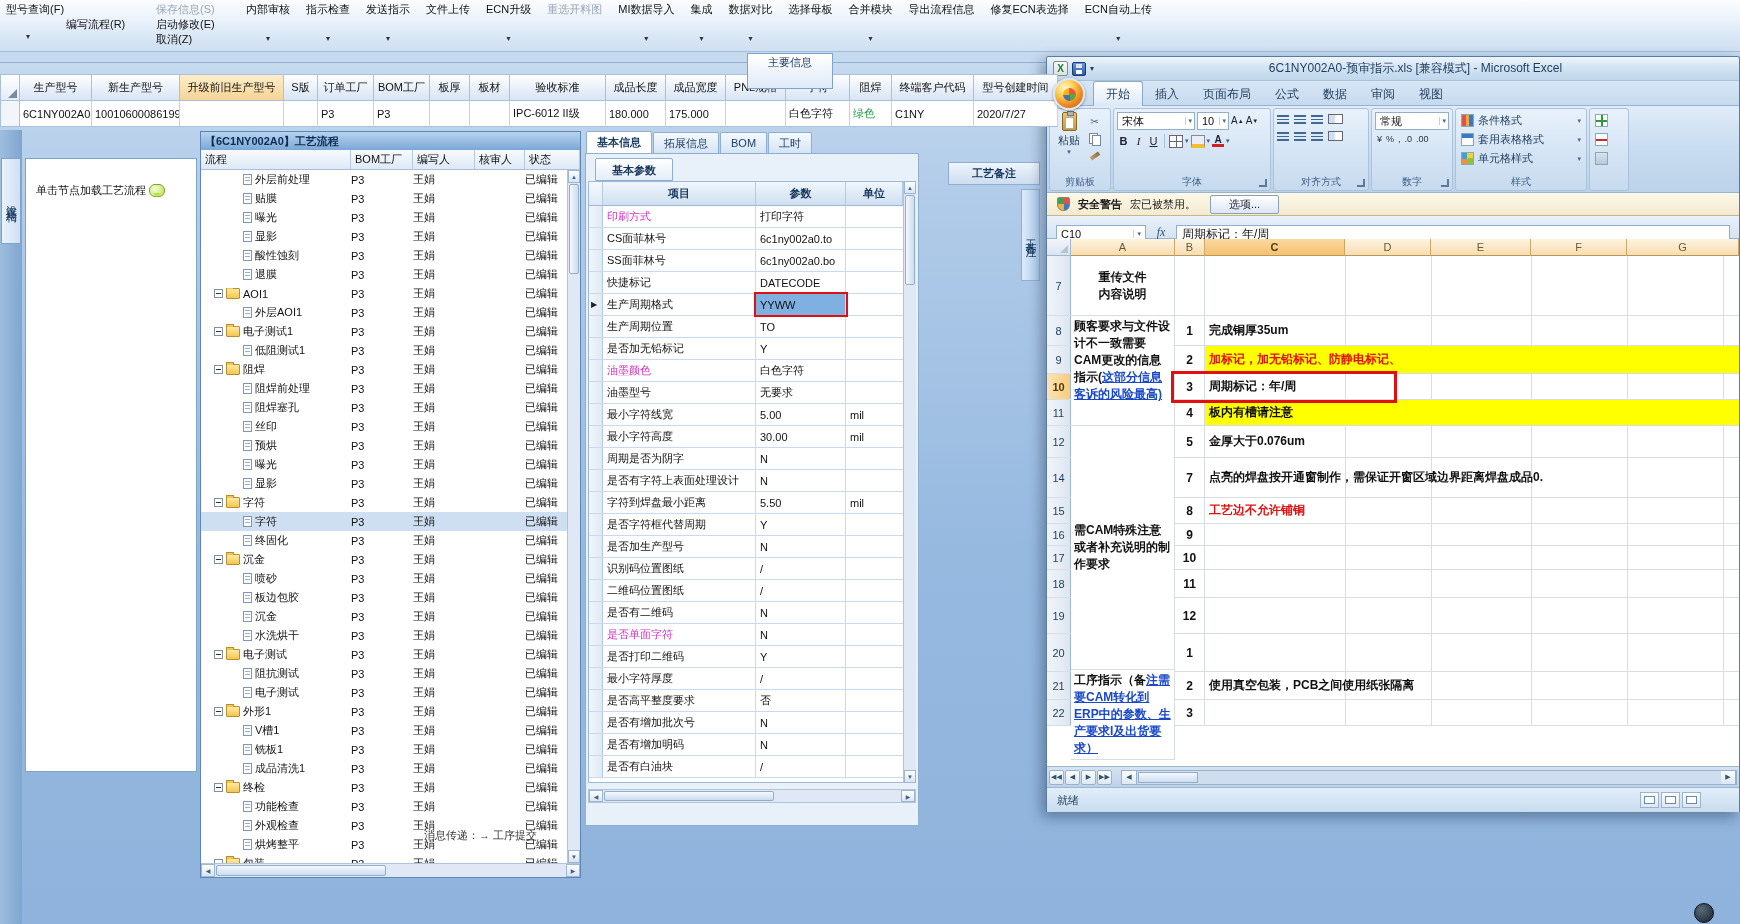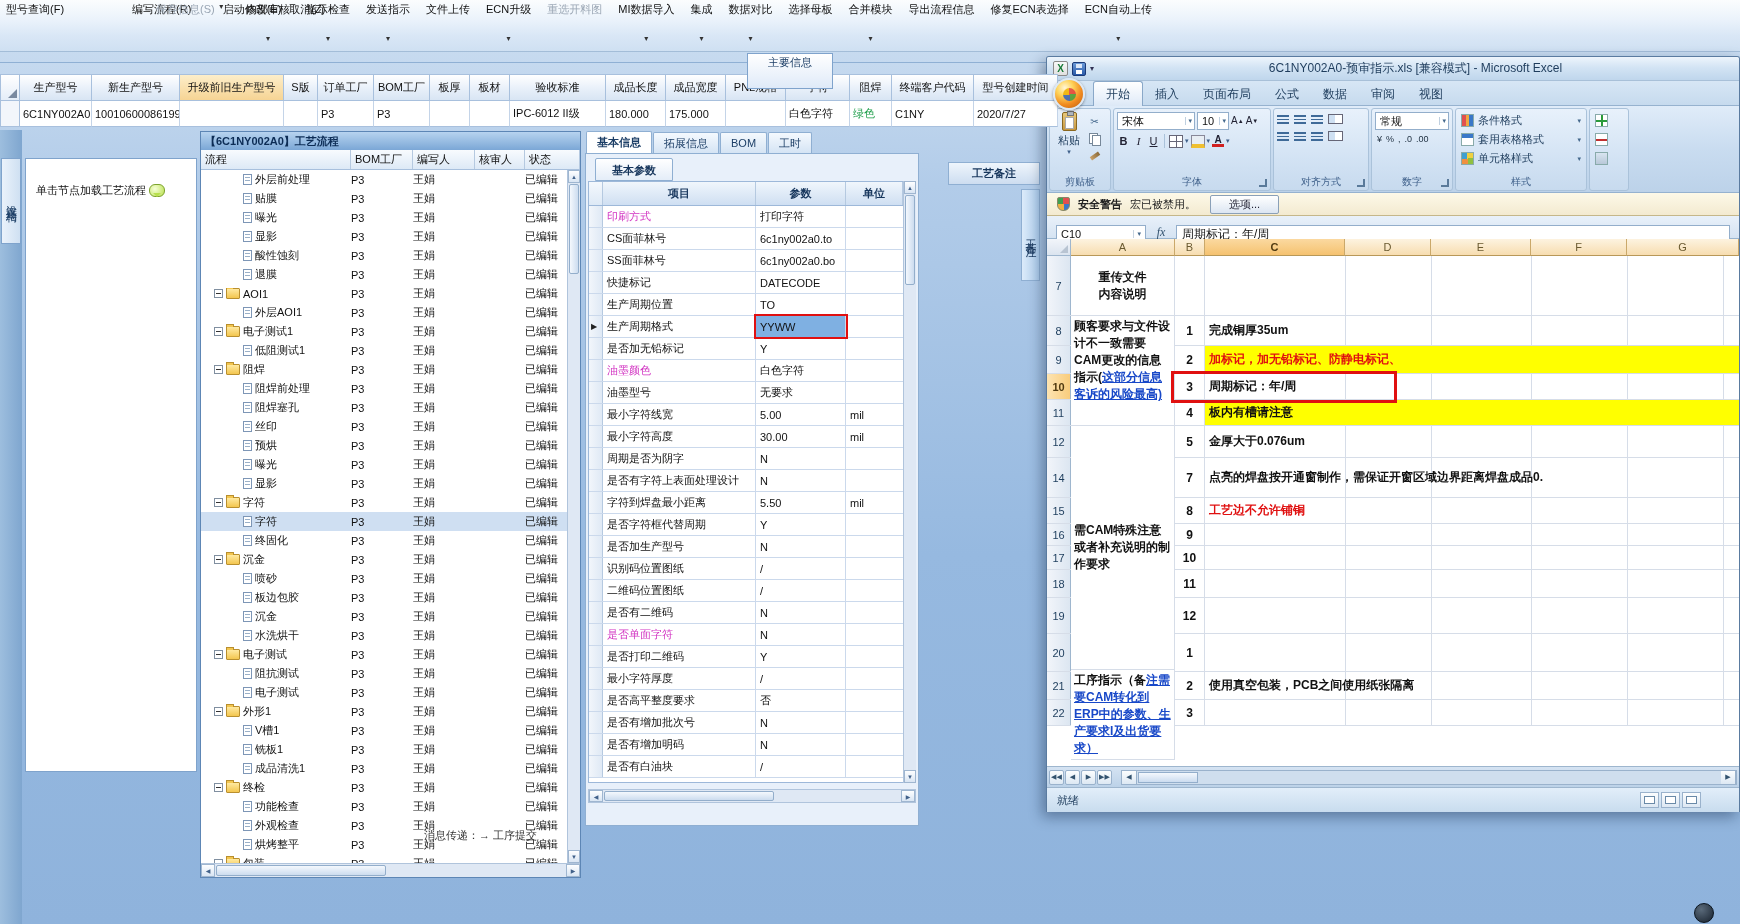--- a/index.html
+++ b/index.html
@@ -2,21 +2,21 @@
 <html><head>
 <meta charset="utf-8">
 <style>
 *{box-sizing:border-box;margin:0;padding:0}
 html,body{width:1740px;height:924px}
 body{position:relative;overflow:hidden;font-family:"Liberation Sans","DejaVu Sans",sans-serif;font-size:11px;color:#111;
 background:linear-gradient(180deg,#cfe0f2 0%,#b2cce9 20%,#96b9e0 60%,#8fb3dc 100%)}
 
 
 .toolbar{position:absolute;left:0;top:0;width:100%;height:52px;background:linear-gradient(180deg,#fbfdfe,#eaf2fb 40%,#d9e7f6 70%,#cfe0f2);border-bottom:1px solid #a3bdd8;display:flex;align-items:flex-start;padding:2px 2px 0 2px}
-.tb-stack{display:flex;flex-direction:row}
+.tb-stack{display:flex;flex-direction:column}
 .tb-stack.s1{width:150px}
 .tb-stack.s2{width:72px;margin-right:14px}
 .tb-item{padding:1px 4px;white-space:nowrap;line-height:13px;cursor:default}
 .tb-item.ind{margin-left:60px}
 .tb-item.disabled{color:#9aa6b4}
 .tb-stack .tb-arrow{font-size:8px;color:#333;margin-left:24px;line-height:9px}
 .tb-items{display:flex;align-items:flex-start}
 .tb-col{display:flex;flex-direction:column;align-items:center;padding:1px 8px;min-height:46px}
 .tb-col .tb-label{line-height:13px;white-space:nowrap}
 .tb-col.disabled .tb-label{color:#9aa6b4}
@@ -962,31 +962,31 @@
             <div class="unit"></div>
           </div>
 
           <div class="param-row">
             <div class="sel-cell"></div>
             <div class="item">快捷标记</div>
             <div class="val">DATECODE</div>
             <div class="unit"></div>
           </div>
 
+          <div class="param-row sel">
+            <div class="sel-cell"></div>
+            <div class="item">生产周期格式</div>
+            <div class="val">YYWW</div>
+            <div class="unit"></div>
+          </div>
+
           <div class="param-row">
             <div class="sel-cell"></div>
             <div class="item">生产周期位置</div>
             <div class="val">TO</div>
-            <div class="unit"></div>
-          </div>
-
-          <div class="param-row sel">
-            <div class="sel-cell"></div>
-            <div class="item">生产周期格式</div>
-            <div class="val">YYWW</div>
             <div class="unit"></div>
           </div>
 
           <div class="param-row">
             <div class="sel-cell"></div>
             <div class="item">是否加无铅标记</div>
             <div class="val">Y</div>
             <div class="unit"></div>
           </div>
 

